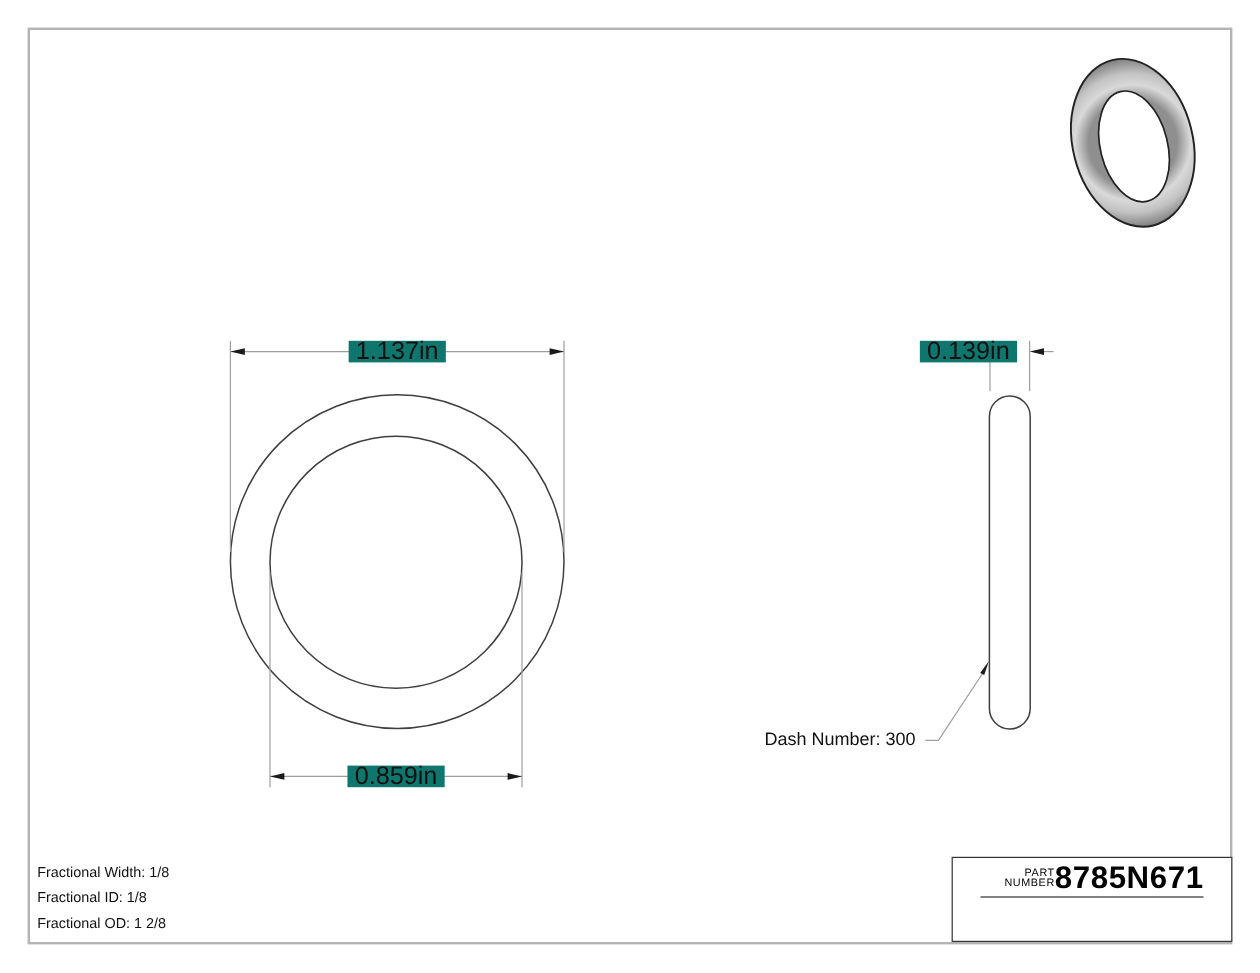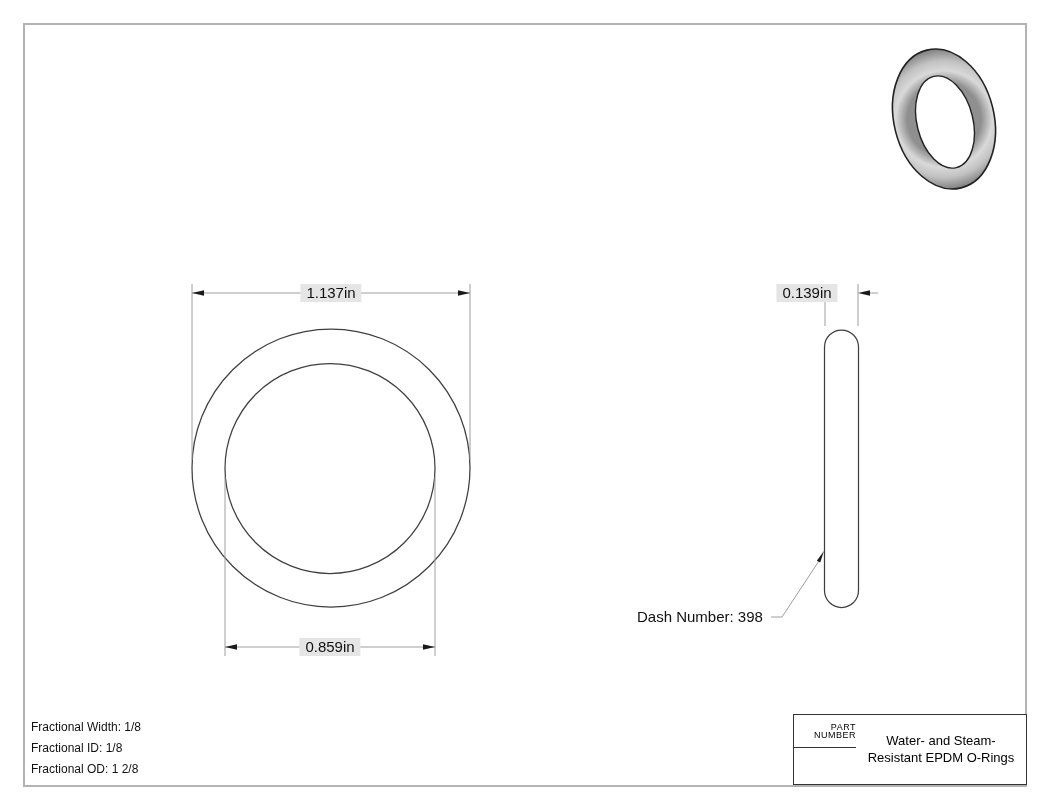--- a/index.html
+++ b/index.html
@@ -18,23 +18,23 @@
     border: 2px solid #b3b3b3;
   }
   .drawing-svg {
     position: absolute;
     left: 0; top: 0;
     width: 1050px; height: 811px;
   }
   .dim-label {
     position: absolute;
     transform: translate(-50%, -50%);
-    background: #e5e5e5;
+    background: #0f766e;
     padding: 0 6px;
-    font-size: 15px;
+    font-size: 21px;
     white-space: nowrap;
     line-height: 18px;
   }
   .leader-label {
     position: absolute;
     transform: translateY(-50%);
     font-size: 15px;
     white-space: nowrap;
     line-height: 18px;
   }
@@ -45,21 +45,22 @@
     line-height: 21px;
     white-space: nowrap;
   }
   .title-block {
     position: absolute;
     left: 793px; top: 714px;
     width: 234px; height: 71px;
     border: 1px solid #333;
     background: #fff;
     display: flex;
-    flex-direction: row;
+    flex-direction: column;
+    align-items: center;
   }
   .title-block .row1 {
     height: 33px;
     border-bottom: 1px solid #333;
     display: flex;
     align-items: center;
   }
   .part-label {
     width: 62px;
     text-align: right;
@@ -147,32 +148,29 @@
     <polygon points="824,551 820.2,562.6 816.8,560.8" fill="#1a1a1a"></polygon>
   </g>
 </svg>
 
 <div class="dim-label" style="left:331px; top:293px;">1.137in</div>
 
 <div class="dim-label" style="left:330px; top:647px;">0.859in</div>
 
 <div class="dim-label" style="left:807px; top:293px;">0.139in</div>
 
-<div class="leader-label" style="left:637px; top:617px;">Dash Number: 398</div>
+<div class="leader-label" style="left:637px; top:617px;">Dash Number: 300</div>
 
 <div class="spec-block">
   <div>Fractional Width: 1/8</div>
   <div>Fractional ID: 1/8</div>
   <div>Fractional OD: 1 2/8</div>
 </div>
 
 <div class="title-block">
   <div class="row1">
     <div class="part-label">
       <div>PART</div>
       <div>NUMBER</div>
     </div>
-  </div>
-  <div class="row2">
-    <div>Water- and Steam-</div>
-    <div>Resistant EPDM O-Rings</div>
+    <div class="part-number">8785N671</div>
   </div>
 </div>
 
 </body></html>

